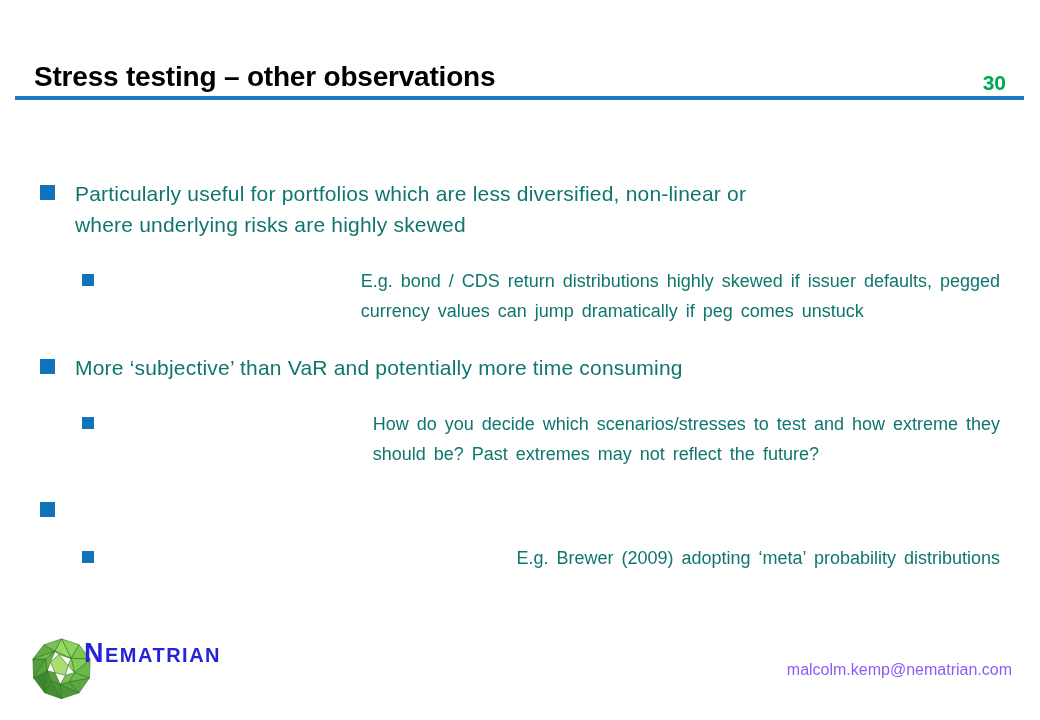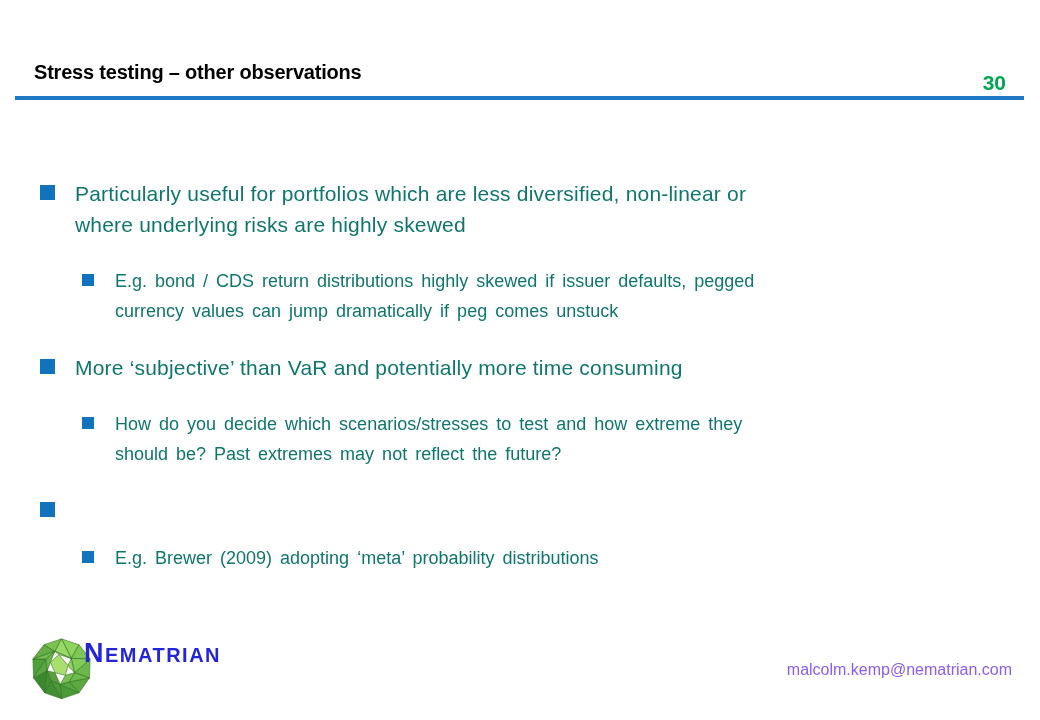--- a/index.html
+++ b/index.html
@@ -14,21 +14,21 @@
     height: 720px;
     background: #ffffff;
     overflow: hidden;
   }
 
   
   .slide-title {
     position: absolute;
     left: 34px;
     top: 61px;
-    font-size: 20px;
+    font-size: 28px;
     font-weight: bold;
     color: #000000;
     letter-spacing: -0.2px;
     white-space: nowrap;
   }
   .page-number {
     position: absolute;
     right: 34px;
     top: 71px;
     font-size: 21px;
@@ -58,21 +58,21 @@
   .li + .li { margin-top: 26px; }
   .txt {
     color: #0f766e;
     white-space: pre-line;
   }
   .l1 .txt {
     font-size: 21px;
     line-height: 31px;
     letter-spacing: 0.2px;
   }
-  .l2 { padding-left: 42px; }
+  .l2 { padding-left: 42px; justify-content: space-between; }
   .l2 .txt {
     font-size: 18px;
     line-height: 30px;
     word-spacing: 3px;
   }
   .sq {
     flex: 0 0 auto;
     background: #1173BC;
   }
   .l1 .sq {

